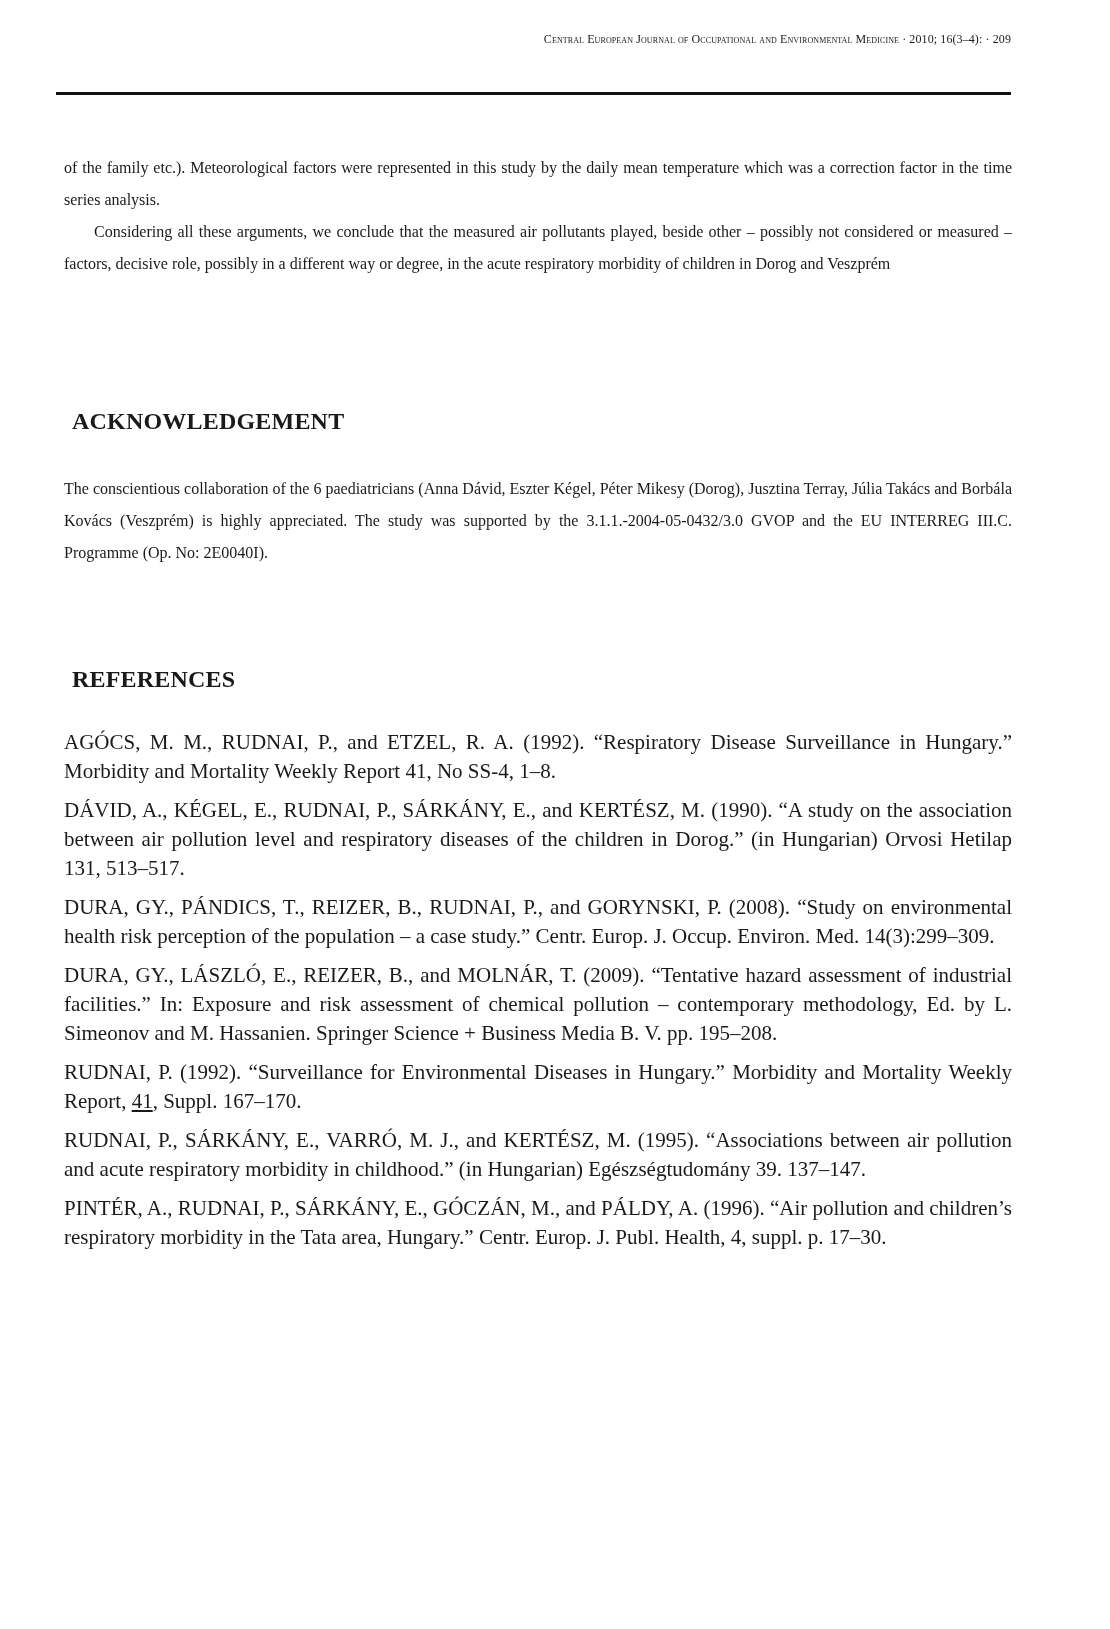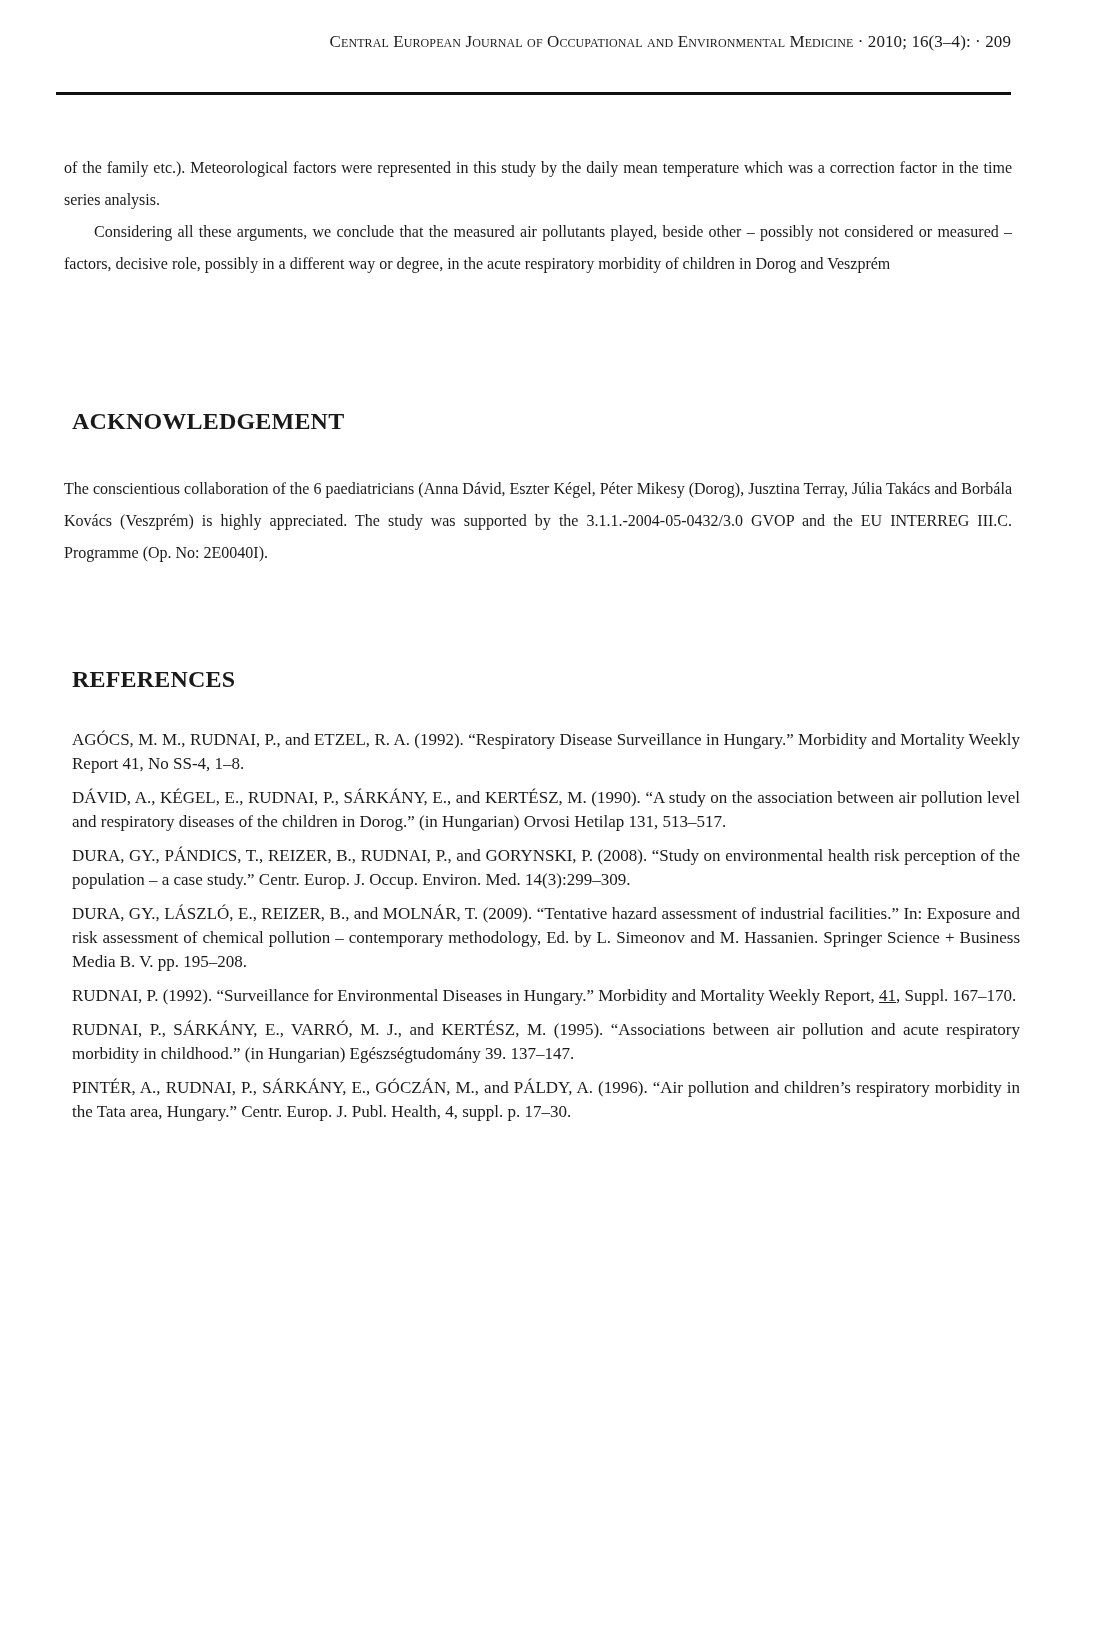--- a/index.html
+++ b/index.html
@@ -2,38 +2,38 @@
 <html><head>
 <meta charset="utf-8">
 <style>
   html, body { margin: 0; padding: 0; background: #ffffff; }
   body {
     width: 1110px; height: 1629px; position: relative; overflow: hidden;
     font-family: "Liberation Serif", "DejaVu Serif", serif; color: #1a1a1a;
   }
   .header {
     position: absolute; left: 56px; top: 32px; width: 955px;
-    font-size: 17px; text-align: right; letter-spacing: 0.1px;
+    font-size: 12px; text-align: right; letter-spacing: 0.1px;
   }
   .header .sc { font-variant: small-caps; }
   .rule {
     position: absolute; left: 56px; top: 92px; width: 955px; height: 3px; background: #111;
   }
   .body-text {
     position: absolute; left: 64px; width: 948px;
     font-size: 16px; line-height: 32px; text-align: justify;
   }
   .body-text p { margin: 0; }
   .body-text .indent { text-indent: 30px; }
   .section-heading {
     position: absolute; left: 60px; font-weight: bold; font-size: 24px; letter-spacing: 0.2px; margin-left: 12px;
   }
   .refs {
-    position: absolute; left: 72px; top: 728px; width: 948px;
-    font-size: 17px; line-height: 24px; text-align: justify;
+    position: absolute; left: 64px; top: 728px; width: 948px;
+    font-size: 21px; line-height: 29px; text-align: justify;
   }
   .ref { margin: 0 0 10px 0; }
   .ul { text-decoration: underline; }
 </style>
 </head>
 <body>
 
 <div class="header">
   <span class="sc">Central European Journal of Occupational and Environmental Medicine</span><span> · 2010; 16(3–4): · 209</span>
 </div>

